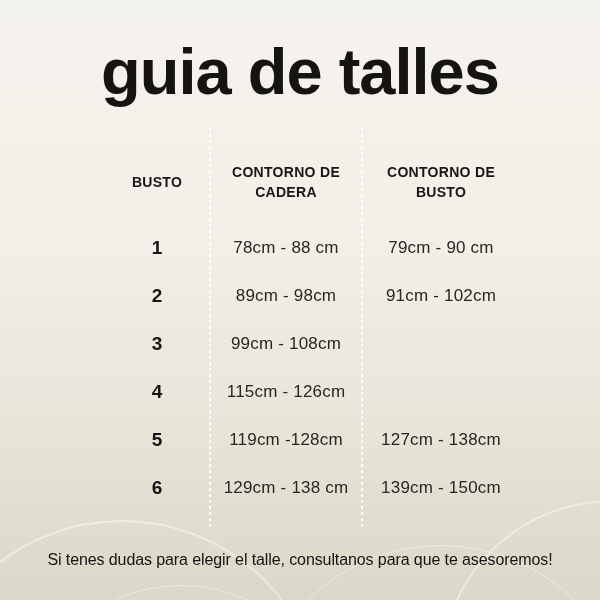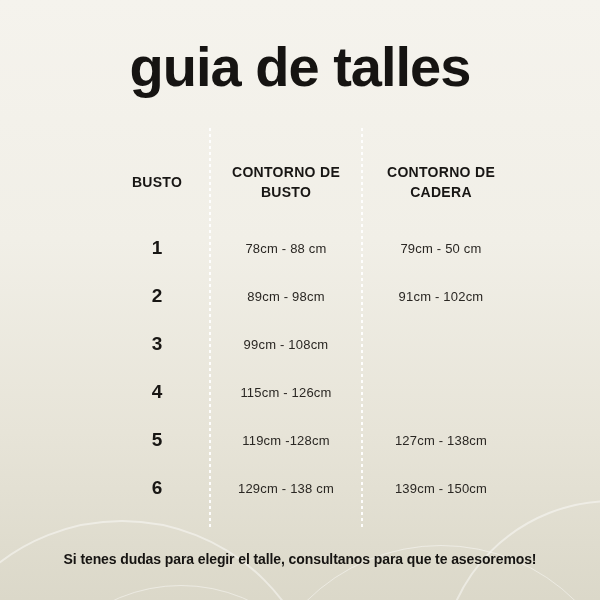--- a/index.html
+++ b/index.html
@@ -23,21 +23,21 @@
   }
   .decor-c1 { left: -80px;  top: 520px; width: 400px; height: 400px; }
   .decor-c2 { left: 20px;   top: 585px; width: 320px; height: 320px; border-width: 1.5px; }
   .decor-c3 { left: 250px;  top: 545px; width: 380px; height: 380px; border-width: 1.5px; }
   .decor-c4 { left: 440px;  top: 500px; width: 340px; height: 340px; }
 
   .title {
     position: absolute;
     left: 0; top: 34px; width: 600px;
     text-align: center;
-    font-size: 56px;
+    font-size: 65px;
     font-weight: 800;
     letter-spacing: -1px;
     color: #161412;
   }
 
   .divider {
     position: absolute;
     top: 128px;
     width: 2px; height: 400px;
     background-image: repeating-linear-gradient(180deg,
@@ -67,33 +67,33 @@
     line-height: 1.45;
     color: #181614;
     padding: 0 14px;
   }
   .cell.talle {
     font-size: 19px;
     font-weight: 800;
     color: #181614;
   }
   .cell.range {
-    font-size: 13px;
+    font-size: 17px;
     font-weight: 400;
     letter-spacing: 0.2px;
     color: #2a2723;
     white-space: nowrap;
   }
 
   .footer {
     position: absolute;
     left: 0; top: 551px; width: 600px;
     text-align: center;
-    font-size: 14px;
-    font-weight: 700;
+    font-size: 16px;
+    font-weight: 400;
     letter-spacing: -0.1px;
     color: #161412;
   }
 </style>
 </head>
 <body>
 
 <div class="canvas">
 
   <div class="decor-circle decor-c1"></div>
@@ -103,28 +103,28 @@
 
   <div class="title">guia de talles</div>
 
   <div class="divider divider-1"></div>
   <div class="divider divider-2"></div>
 
   <div class="size-table">
 
     <div class="t-row header">
       <div class="cell">BUSTO</div>
+      <div class="cell">CONTORNO DE CADERA</div>
       <div class="cell">CONTORNO DE BUSTO</div>
-      <div class="cell">CONTORNO DE CADERA</div>
     </div>
 
     <div class="t-row">
       <div class="cell talle">1</div>
       <div class="cell range">78cm - 88 cm</div>
-      <div class="cell range">79cm - 50 cm</div>
+      <div class="cell range">79cm - 90 cm</div>
     </div>
 
     <div class="t-row">
       <div class="cell talle">2</div>
       <div class="cell range">89cm - 98cm</div>
       <div class="cell range">91cm - 102cm</div>
     </div>
 
     <div class="t-row">
       <div class="cell talle">3</div>

